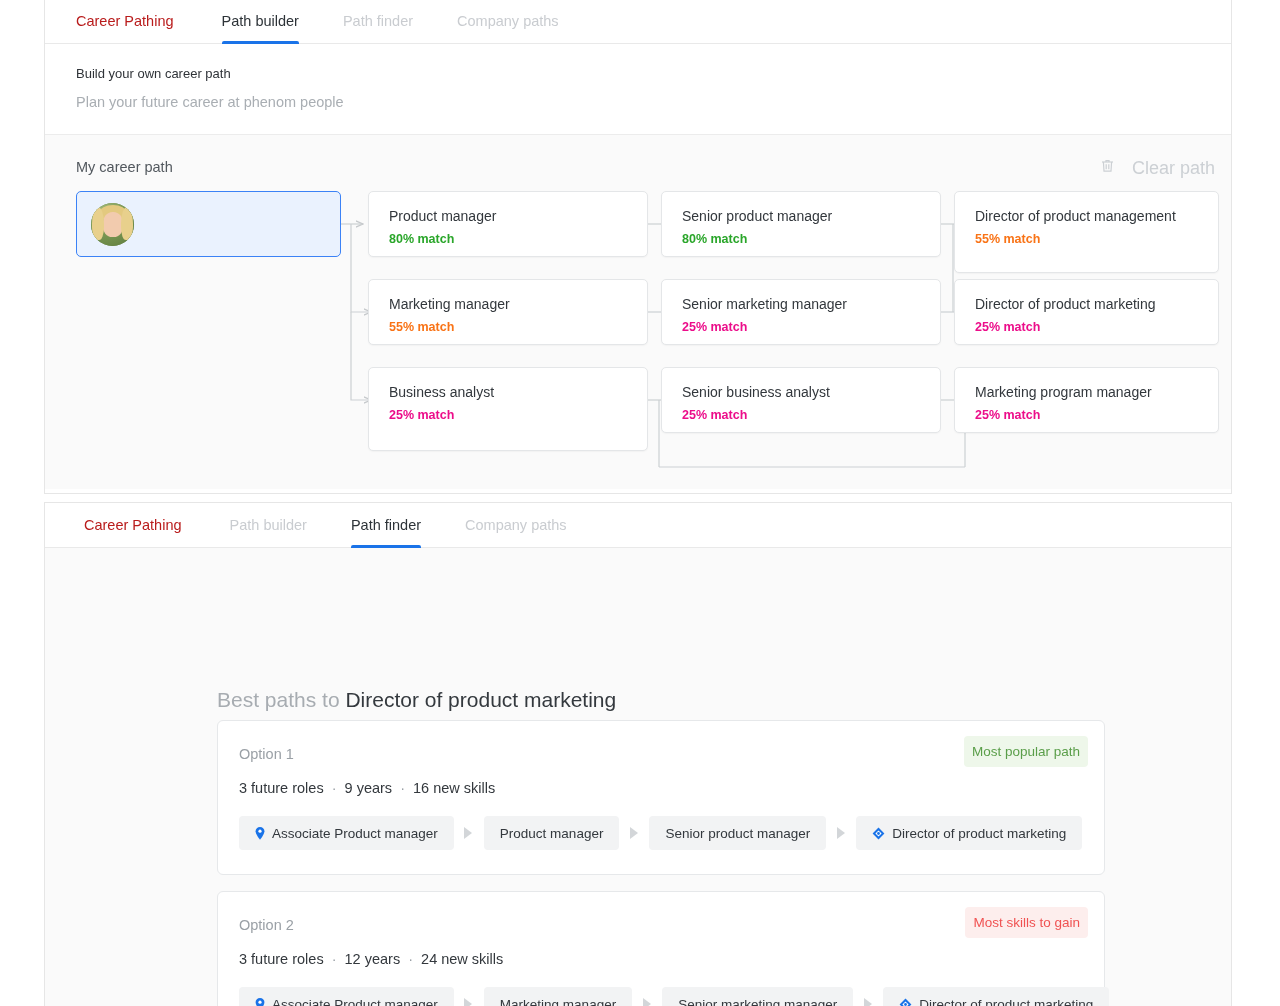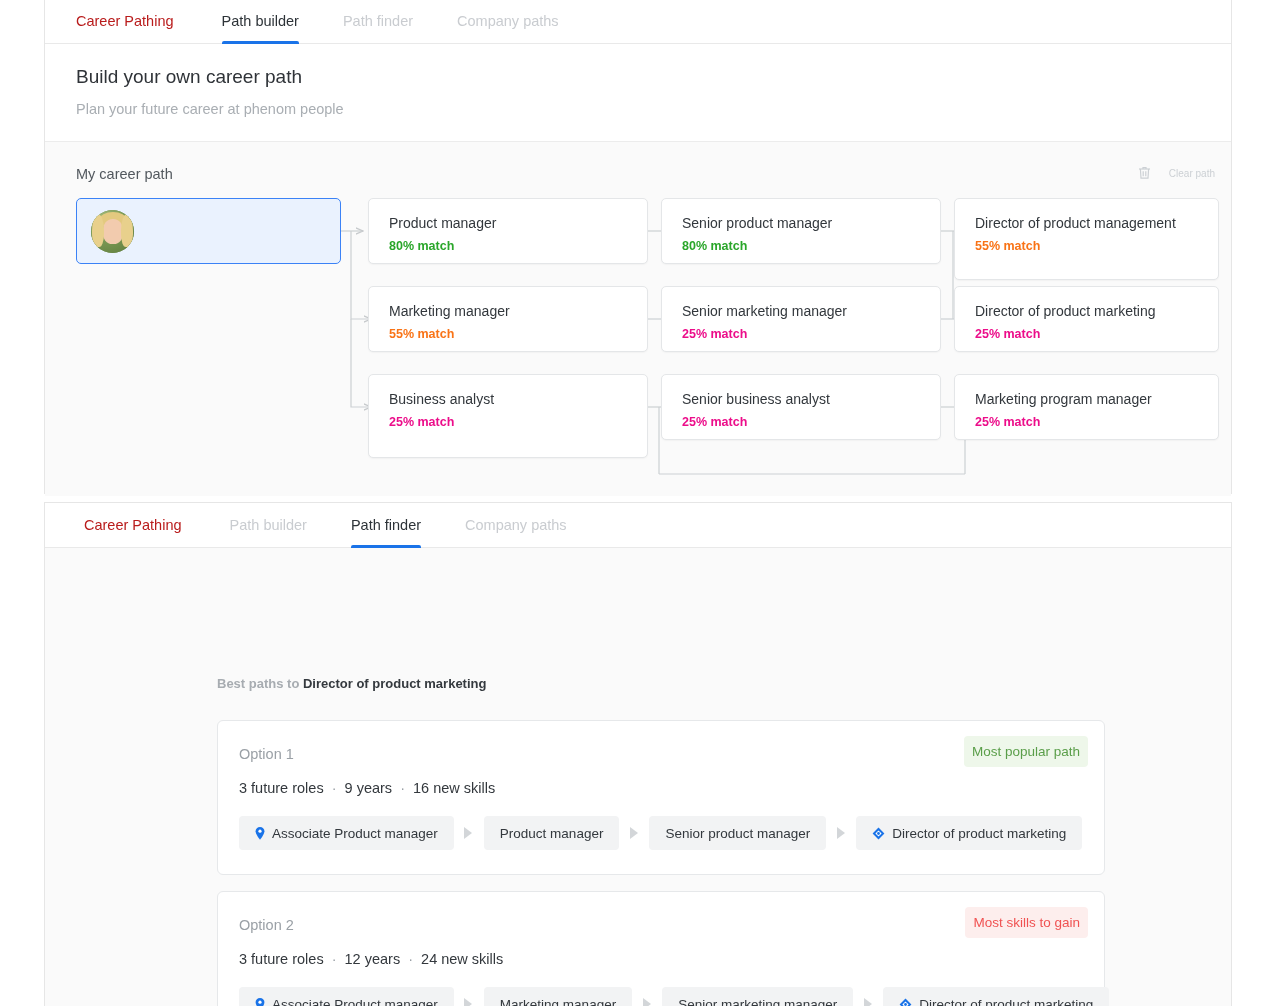--- a/index.html
+++ b/index.html
@@ -51,21 +51,21 @@
     background: #1a73e8;
     border-radius: 2px 2px 0 0;
   }
 
   
   .intro {
     padding: 22px 0 24px 31px;
     background: #fff;
     border-bottom: 1px solid #ececec;
   }
-  .intro-title { font-size: 19px; color: #2f3338; margin-bottom: 13px; }
+  .intro-title { font-size: 13px; color: #2f3338; margin-bottom: 13px; }
   .intro-sub { font-size: 14.5px; color: #a9aeb3; }
 
   
   .canvas {
     position: relative;
     background: #fafafa;
     height: 354px;
     padding: 0 0 0 0;
   }
   .canvas-head {
@@ -75,23 +75,23 @@
   .canvas-title {
     position: absolute;
     left: 31px; top: 24px;
     font-size: 14.5px;
     color: #52585e;
   }
   .clear-path {
     position: absolute;
     right: 16px; top: 23px;
     display: flex;
-    align-items: center;
+    align-items: flex-start;
     gap: 17px;
-    font-size: 10px;
+    font-size: 18px;
     color: #ccd0d4;
     cursor: pointer;
   }
   .clear-path svg { display: block; }
 
   
   .grid { position: relative; height: 290px; }
   .card {
     position: absolute;
     background: #ffffff;
@@ -154,23 +154,22 @@
   .profile-name { font-size: 14px; color: #2e3338; }
   .profile-role { font-size: 14px; color: #3d434a; margin-top: 7px; }
 
   
   .connectors { position: absolute; inset: 0; pointer-events: none; }
 
   
   .finder-body { background: #fafafa; height: 458px; position: relative; }
   .best-paths {
     position: absolute;
-    left: 172px; top: 128px;
-    font-size: 13px;
-    font-weight: bold;
+    left: 172px; top: 140px;
+    font-size: 21px;
   }
   .best-paths .lead { color: #a7acb1; }
   .best-paths .dest { color: #34393e; }
 
   .option-card {
     position: absolute;
     left: 172px;
     width: 888px;
     background: #ffffff;
     border: 1px solid #e6e8ea;

